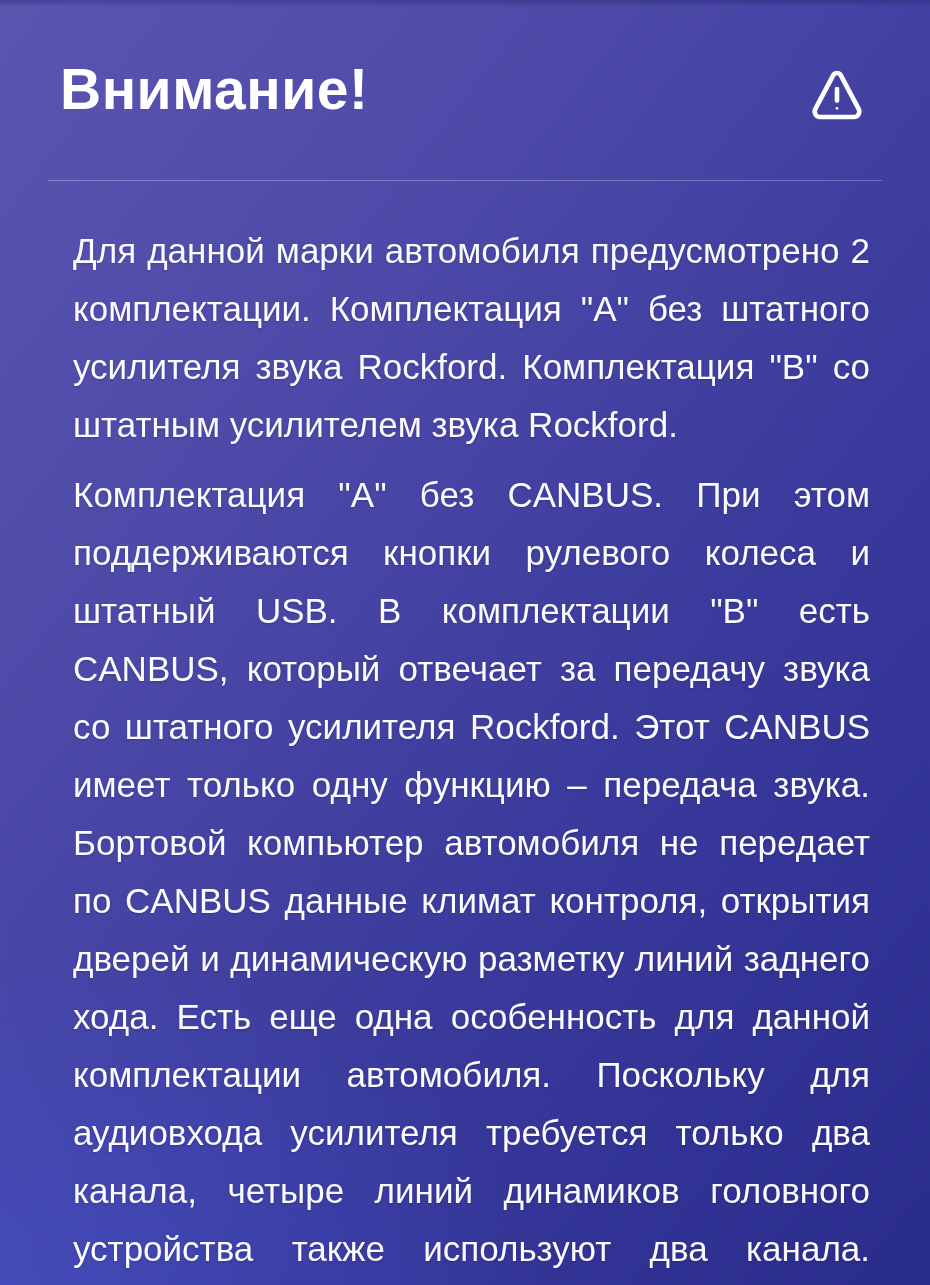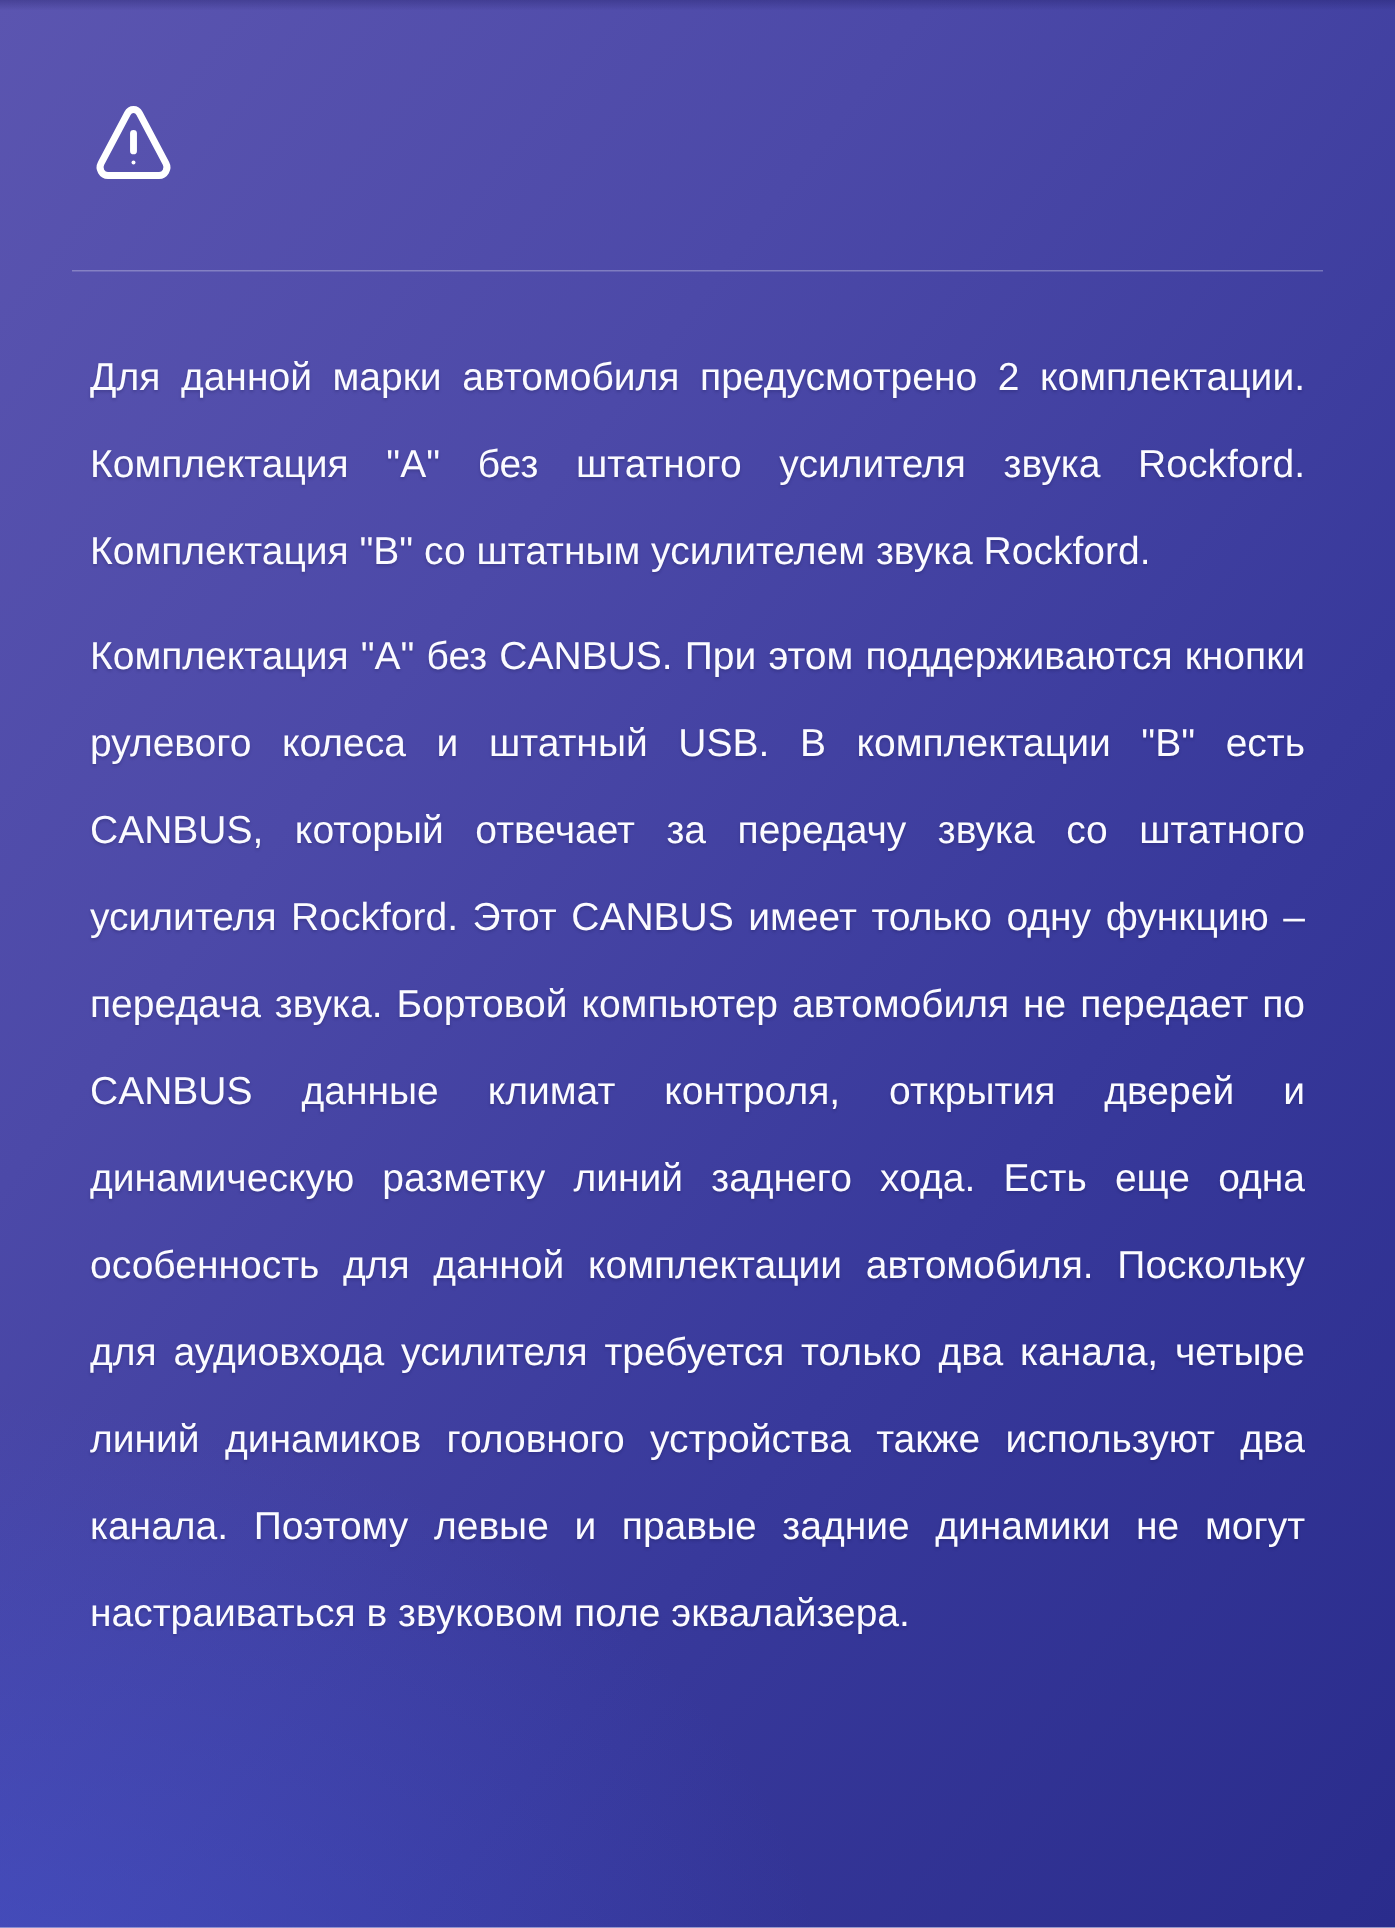--- a/index.html
+++ b/index.html
@@ -46,40 +46,41 @@
   .divider {
     border: none;
     border-top: 1px solid rgba(255, 255, 255, 0.28);
     margin: 52px 0 0 0;
   }
   .content {
     padding: 0 12px;
   }
   .para {
     color: #fbfbff;
-    font-size: 26px;
+    font-size: 35px;
     line-height: 58px;
     text-align: justify;
-    margin: 0 0 12px 0;
+    margin: 0 0 12px 13px;
     text-shadow: 0 1px 2px rgba(20, 18, 70, 0.25);
   }
   .para.first {
     margin-top: 41px;
   }
   .para.accent {
     color: var(--accent, #3fd8e8);
     text-shadow: 0 1px 2px rgba(20, 18, 70, 0.2);
   }
 </style>
 </head>
 <body>
 
 <div class="page">
 
   <div class="header">
+    <h1 class="title">Внимание!</h1>
     <svg class="warn-icon" viewBox="0 0 24 26" fill="none" stroke="#ffffff" stroke-width="1.9" stroke-linecap="round" stroke-linejoin="round" aria-hidden="true">
       <path d="M10.35 4.55 L3.05 18.35 c-0.8 1.52 0.25 3.35 1.9 3.35 h14.1 c1.65 0 2.7 -1.83 1.9 -3.35 L13.65 4.55 c-0.74 -1.4 -2.56 -1.4 -3.3 0 Z"></path>
       <line x1="12" y1="10.1" x2="12" y2="14.9"></line>
       <circle cx="12" cy="18.1" r="0.55" fill="#ffffff" stroke="none"></circle>
     </svg>
   </div>
 
   <hr class="divider">
 
   <div class="content">

